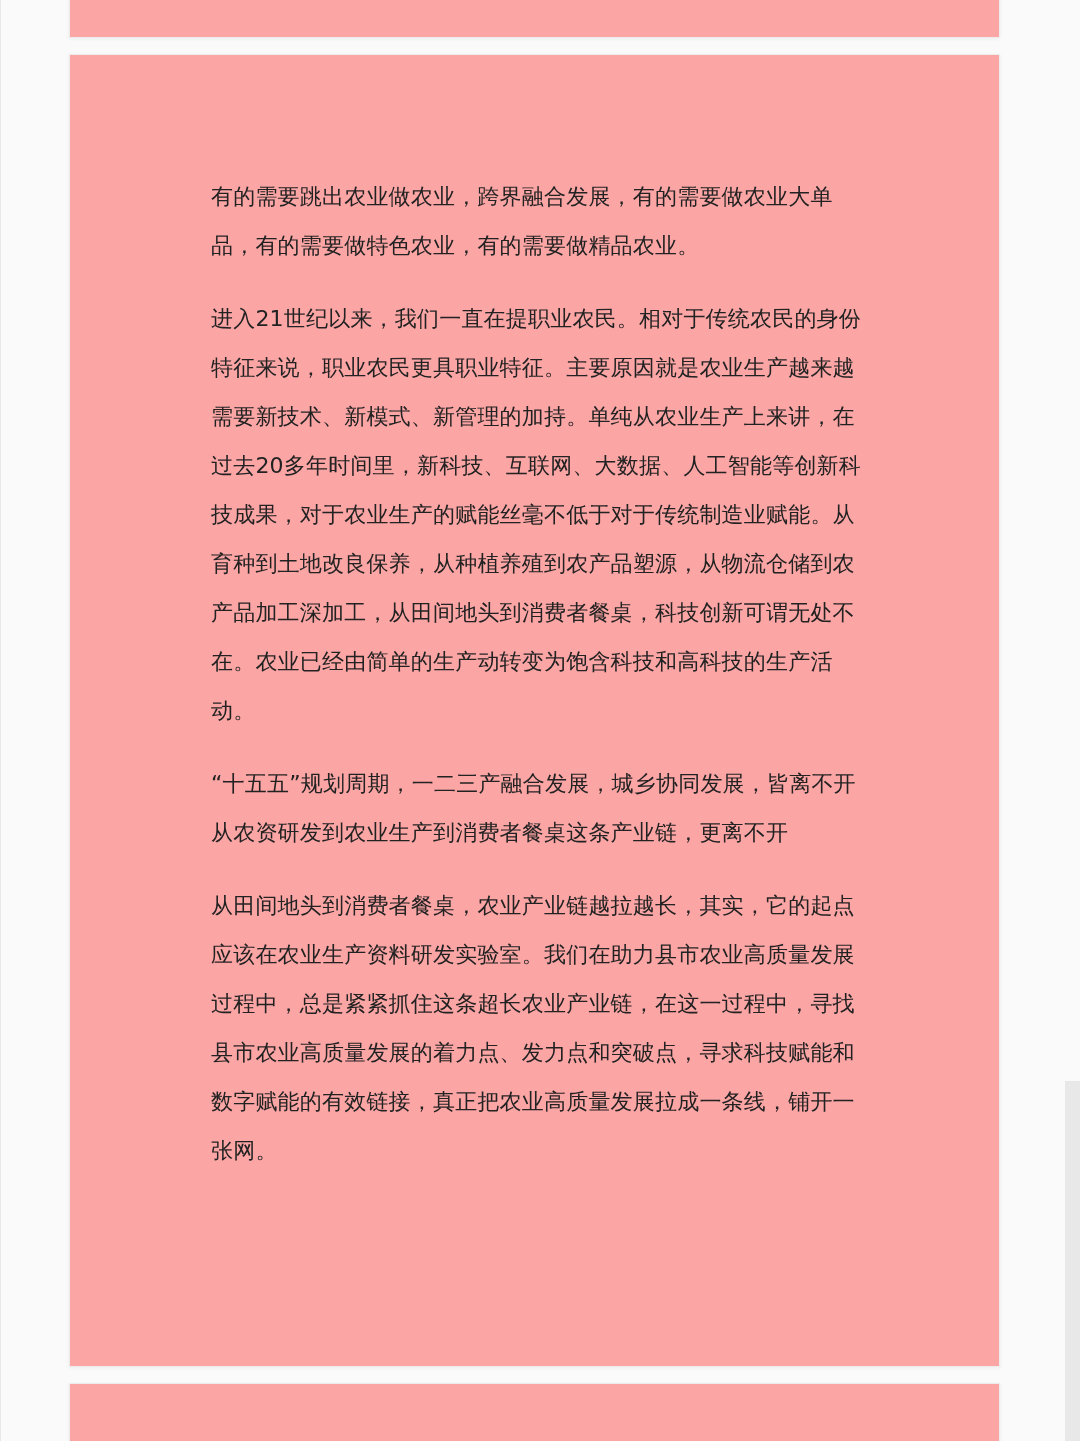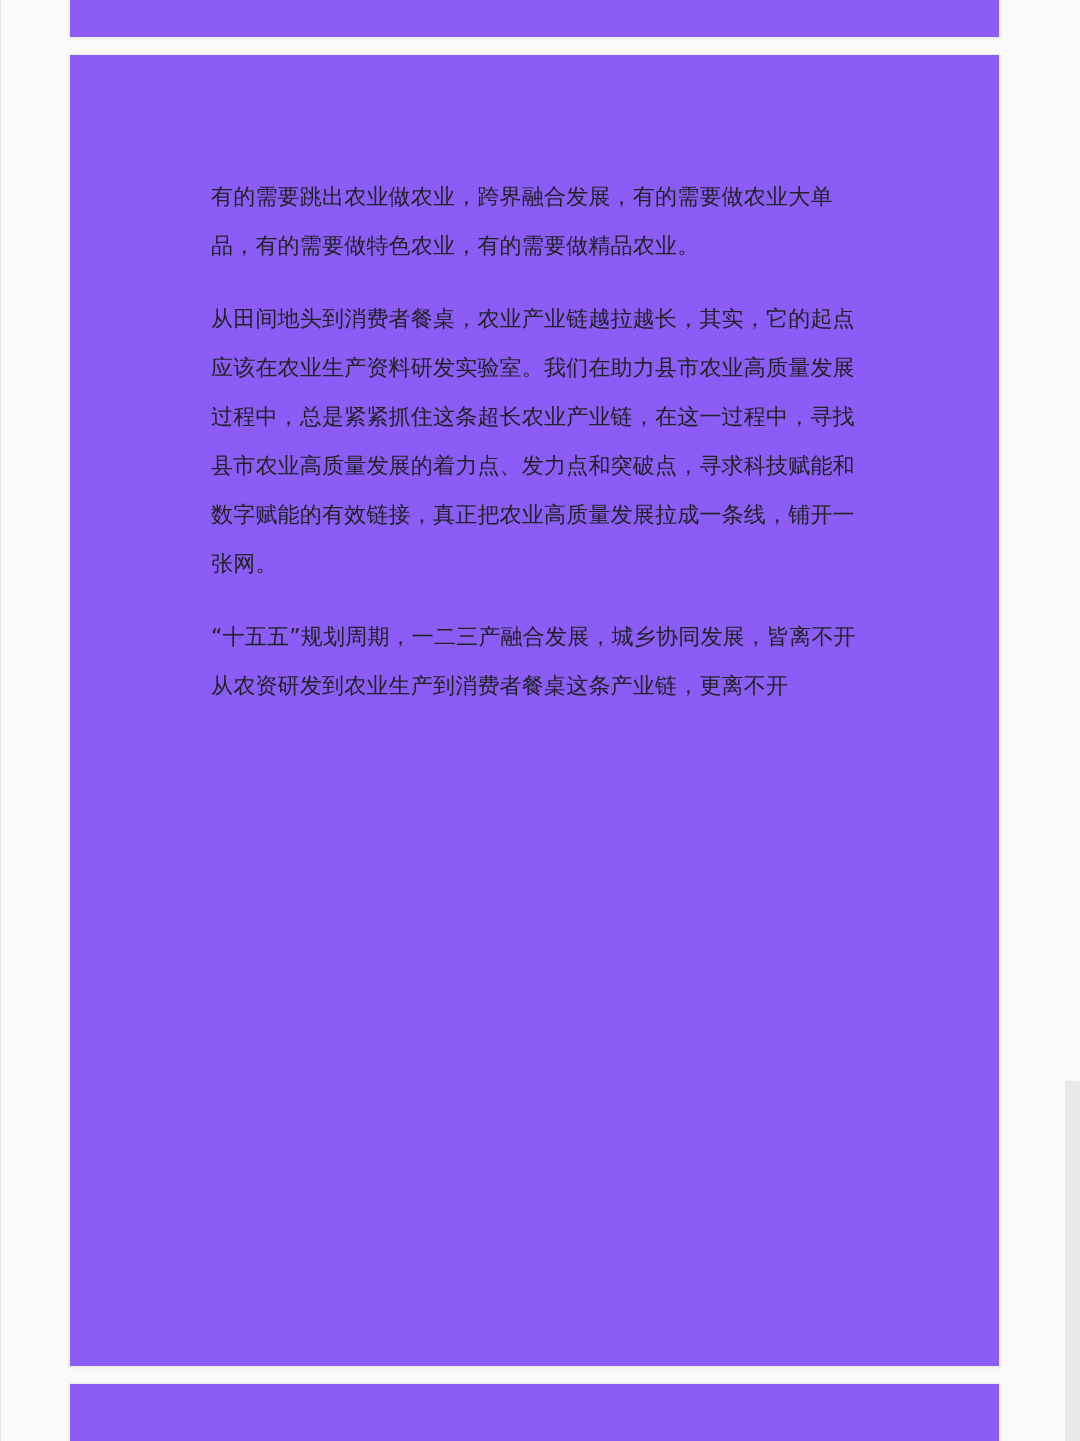--- a/index.html
+++ b/index.html
@@ -16,21 +16,21 @@
     .left-edge {
       position: absolute;
       left: 0; top: 0;
       width: 1px; height: 1441px;
       background: #e8e8e8;
     }
     .page-card {
       position: absolute;
       left: 69px;
       width: 931px;
-      background: #8b5cf6;
+      background: #fca5a5;
       border: 1px solid #ececec;
       box-shadow: 0 1px 4px rgba(0,0,0,0.06);
     }
     .card-prev { top: -10px; height: 48px; }
     .card-main { top: 54px; height: 1313px; }
     .card-next { top: 1383px; height: 80px; }
 
     .content {
       position: absolute;
       left: 141px;
@@ -65,22 +65,23 @@
 </head>
 <body>
 
 <div class="left-edge"></div>
 
 <div class="page-card card-prev"></div>
 
 <div class="page-card card-main">
   <div class="content">
     <p class="para">有的需要跳出农业做农业，跨界融合发展，有的需要做农业大单品，有的需要做特色农业，有的需要做精品农业。</p>
+    <p class="para">进入21世纪以来，我们一直在提职业农民。相对于传统农民的身份特征来说，职业农民更具职业特征。主要原因就是农业生产越来越需要新技术、新模式、新管理的加持。单纯从农业生产上来讲，在过去20多年时间里，新科技、互联网、大数据、人工智能等创新科技成果，对于农业生产的赋能丝毫不低于对于传统制造业赋能。从育种到土地改良保养，从种植养殖到农产品塑源，从物流仓储到农产品加工深加工，从田间地头到消费者餐桌，科技创新可谓无处不在。农业已经由简单的生产动转变为饱含科技和高科技的生产活动。</p>
+    <p class="para">“十五五”规划周期，一二三产融合发展，城乡协同发展，皆离不开从农资研发到农业生产到消费者餐桌这条产业链，更离不开</p>
     <p class="para">从田间地头到消费者餐桌，农业产业链越拉越长，其实，它的起点应该在农业生产资料研发实验室。我们在助力县市农业高质量发展过程中，总是紧紧抓住这条超长农业产业链，在这一过程中，寻找县市农业高质量发展的着力点、发力点和突破点，寻求科技赋能和数字赋能的有效链接，真正把农业高质量发展拉成一条线，铺开一张网。</p>
-    <p class="para">“十五五”规划周期，一二三产融合发展，城乡协同发展，皆离不开从农资研发到农业生产到消费者餐桌这条产业链，更离不开</p>
   </div>
 </div>
 
 <div class="page-card card-next"></div>
 
 <div class="scrollbar-track">
   <div class="scrollbar-thumb"></div>
 </div>
 
 </body></html>

